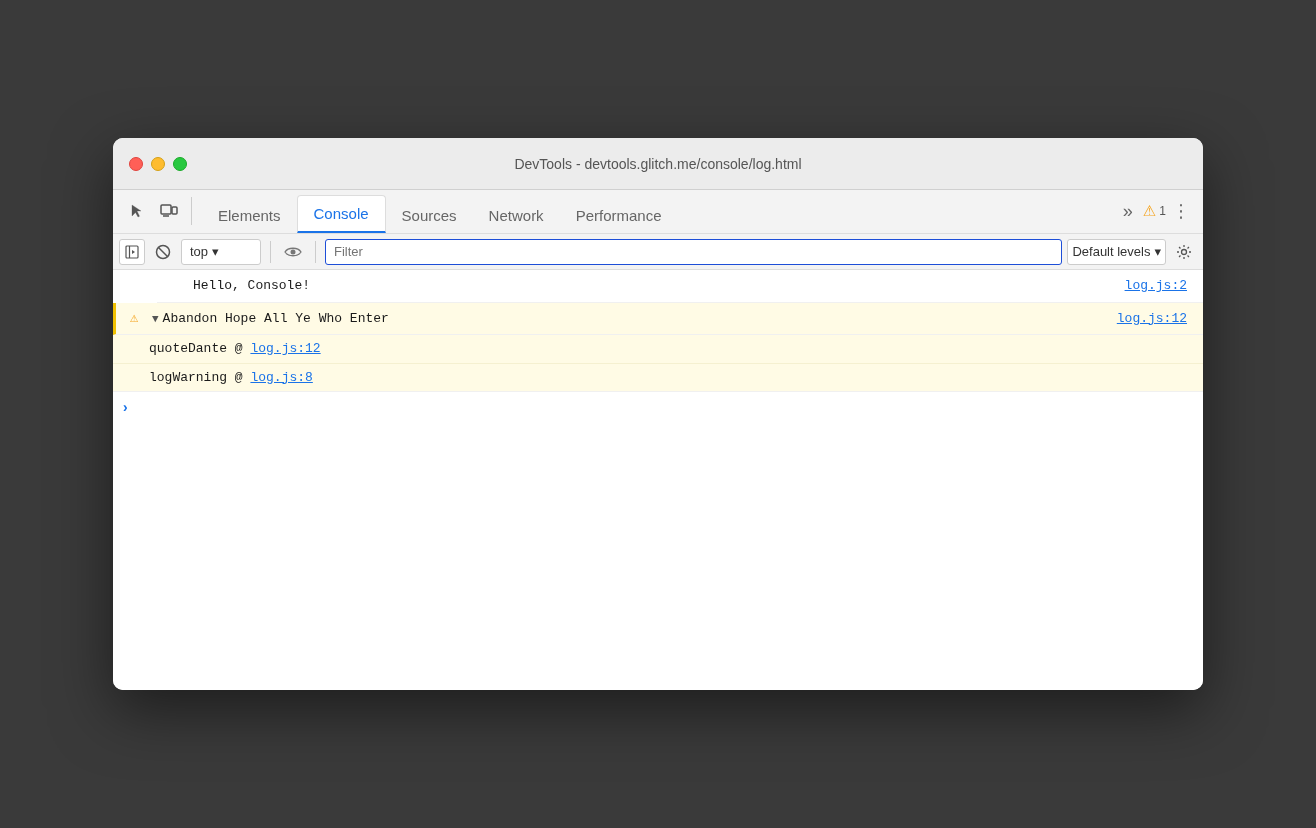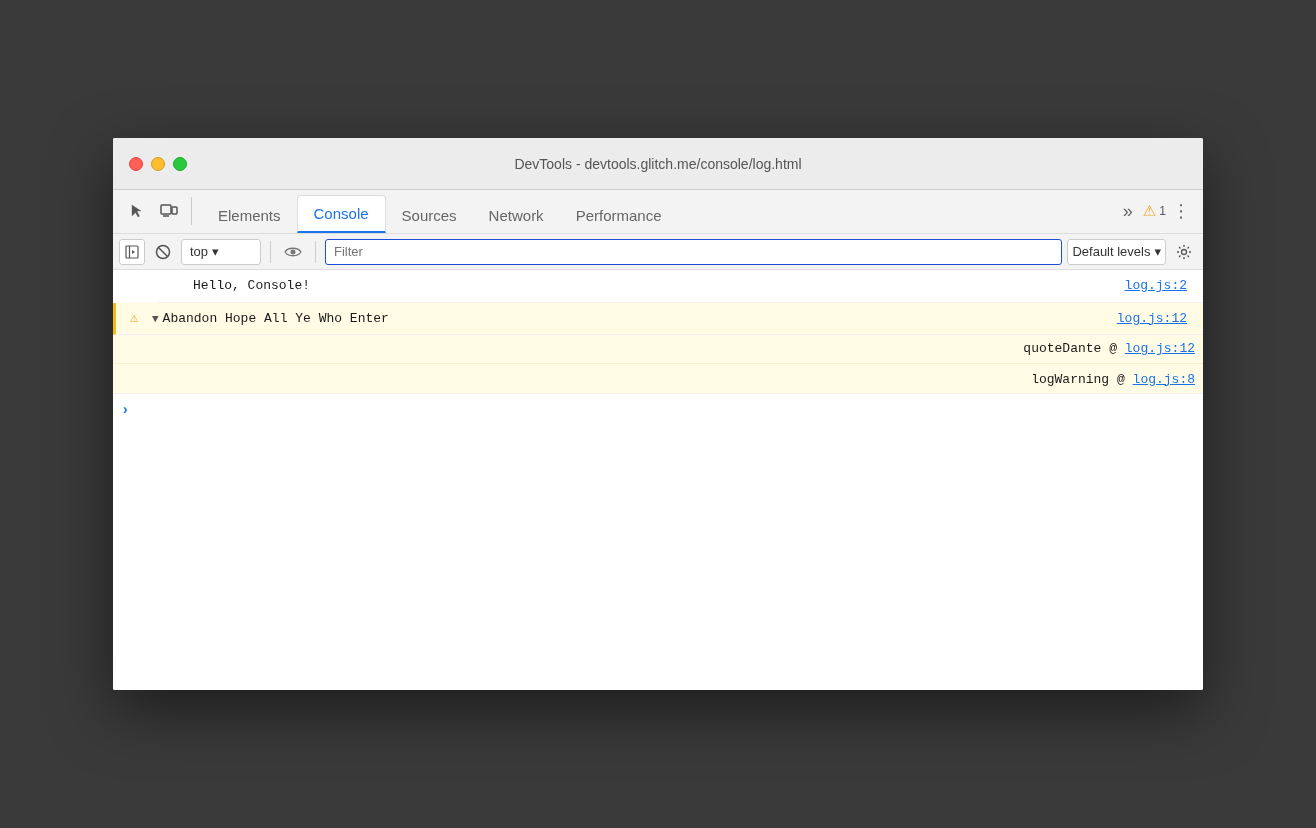--- a/index.html
+++ b/index.html
@@ -7,21 +7,21 @@
       background: #3a3a3a;
       display: flex;
       align-items: center;
       justify-content: center;
       min-height: 100vh;
       font-family: -apple-system, BlinkMacSystemFont, 'Helvetica Neue', Arial, sans-serif;
     }
     .window {
       width: 1090px;
       background: #ffffff;
-      border-radius: 2px;
+      border-radius: 10px;
       overflow: hidden;
       box-shadow: 0 20px 60px rgba(0,0,0,0.5);
     }
     .titlebar {
       background: #ececec;
       height: 52px;
       display: flex;
       align-items: center;
       justify-content: center;
       position: relative;
@@ -292,21 +292,20 @@
     }
     .link-blue {
       color: #1a73e8;
       text-decoration: underline;
       cursor: pointer;
     }
     .sub-row {
       padding: 2px 8px 2px 0;
       display: flex;
       border-bottom: 1px solid #f5f0d0;
-      text-align: right;
     }
     .sub-row.last { border-bottom: none; }
     .console-input-row {
       display: flex;
       align-items: center;
       padding: 4px 8px;
       min-height: 32px;
       border-top: 1px solid #f0f0f0;
     }
     .prompt-arrow {
@@ -432,21 +431,21 @@
         </div>
         <span class="row-file">log.js:12</span>
       </div>
 
       <div class="sub-row" style="background:#fffbe5; padding-left:0;">
         <div class="row-gutter"></div>
         <div class="row-content">
           <span>quoteDante @ </span><span class="link-blue">log.js:12</span>
         </div>
       </div>
-      <div class="sub-row last" style="background:#fffbe5; padding-left:0;flex-direction:column;">
+      <div class="sub-row last" style="background:#fffbe5; padding-left:0;">
         <div class="row-gutter"></div>
         <div class="row-content">
           <span>logWarning @ </span><span class="link-blue">log.js:8</span>
         </div>
       </div>
     </div>
 
     <div class="console-input-row">
       <span class="prompt-arrow">›</span>
       <span style="flex:1; outline:none; font-family: 'Menlo','Monaco','Courier New',monospace; font-size:13px; color:#333;"></span>

